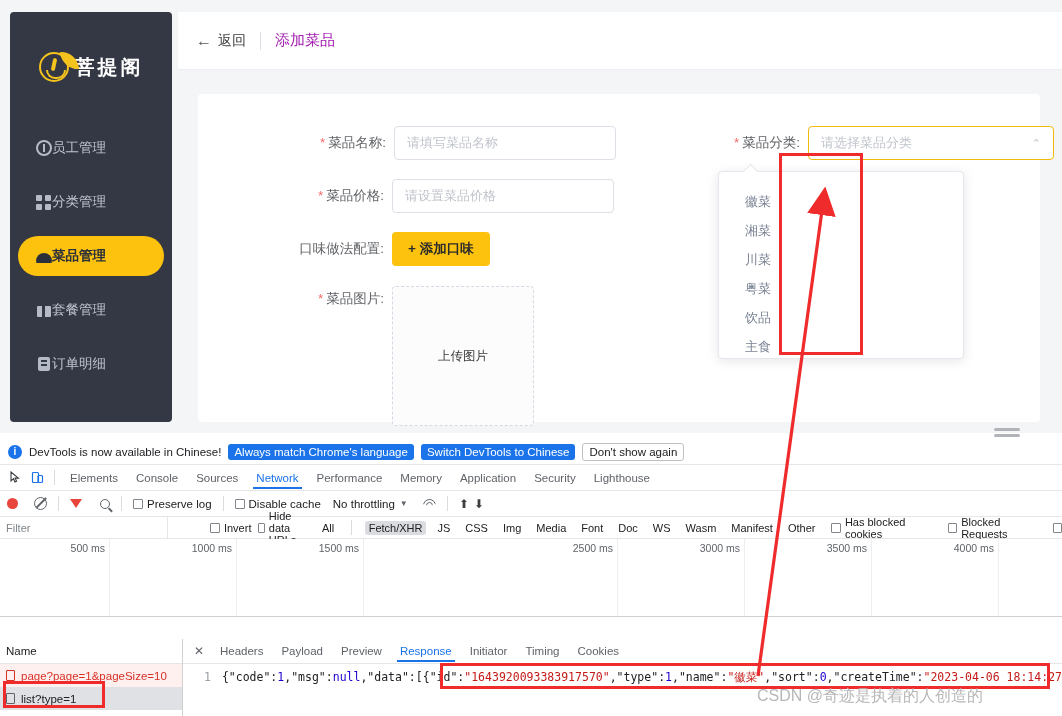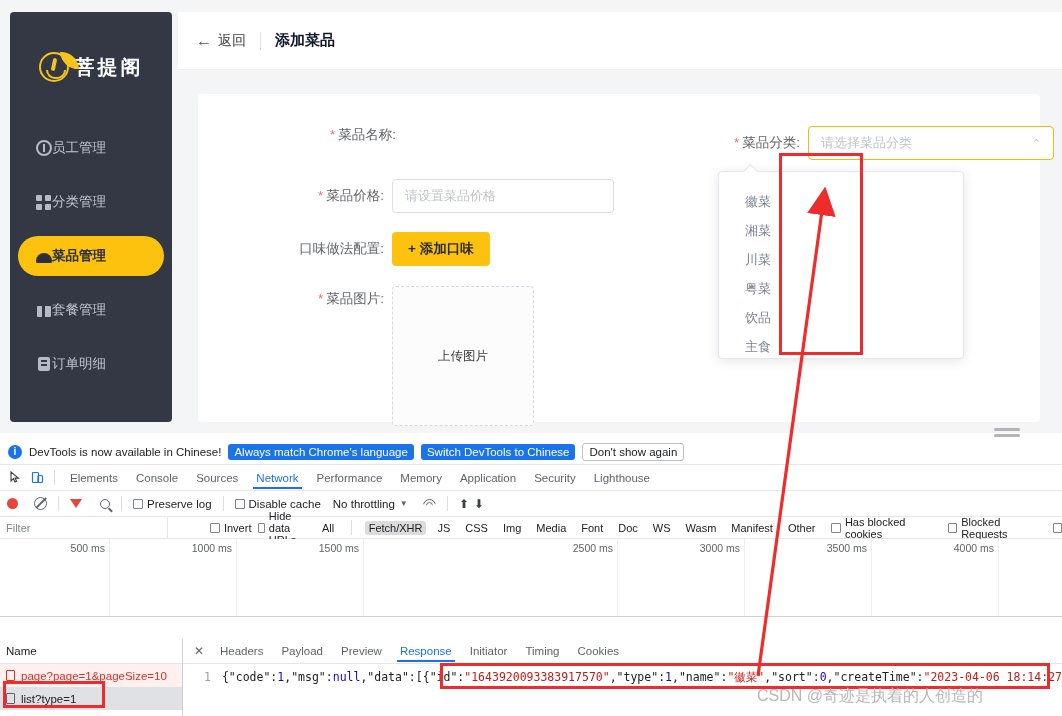--- a/index.html
+++ b/index.html
@@ -72,34 +72,34 @@
 
   
   .content { position:absolute; left:178px; top:12px; right:0; height:410px; }
   .topbar {
     height:58px; background:#fff; display:flex; align-items:center; padding-left:18px; gap:14px;
     border-bottom:1px solid #eceef2;
   }
   .back { display:flex; align-items:center; gap:6px; color:#3d3d3d; font-size:14px; cursor:pointer;}
   .back-arrow { font-size:16px; color:#555; }
   .vdiv { width:1px; height:18px; background:#dcdfe6; }
-  .page-title { font-size:15px; color:#0f172a; font-weight:bold; }
+  .page-title { font-size:15px; color:#a21caf; font-weight:normal; }
 
   .form-card {
     position:absolute; left:20px; top:82px; right:22px; bottom:0;
     background:#fff; border-radius:4px;
   }
   .form-row { position:absolute; display:flex; align-items:center; }
   .lbl { font-size:13.5px; color:#606266; text-align:right; width:96px; }
   .req { color:#f56c6c; margin-right:3px; }
   .fld {
     width:222px; height:34px; border:1px solid #dcdfe6; border-radius:4px;
     display:flex; align-items:center; padding:0 12px; font-size:13px; color:#c0c4cc; background:#fff;
   }
-  .r1 { left:102px; top:32px; }
+  .r1 { left:92px; top:32px; }
   .r2 { left:90px; top:85px; }
   .r3 { left:90px; top:138px; }
   .r4 { left:90px; top:192px; align-items:flex-start; }
   .r4 .lbl { margin-top:4px; }
   .btn-flavor {
     background:#fdc20e; color:#2b2b2b; font-size:13.5px; font-weight:bold;
     border:none; border-radius:4px; height:34px; padding:0 16px; cursor:pointer;
   }
   .uploader {
     width:142px; height:140px; border:1px dashed #d4d9e3; border-radius:4px;
@@ -261,20 +261,21 @@
         <div class="vdiv"></div>
         <div class="page-title">添加菜品</div>
       </div>
 
       <div class="form-card">
 
         <div class="form-row r1">
           <div class="lbl">
             <span class="req">*</span><span>菜品名称:</span>
           </div>
+          <div class="fld" style="margin-left:8px" title="请填写菜品名称">请填写菜品名称</div>
         </div>
 
         <div class="form-row r2">
           <div class="lbl">
             <span class="req">*</span><span>菜品价格:</span>
           </div>
           <div class="fld" style="margin-left:8px">请设置菜品价格</div>
         </div>
 
         <div class="form-row r4">

